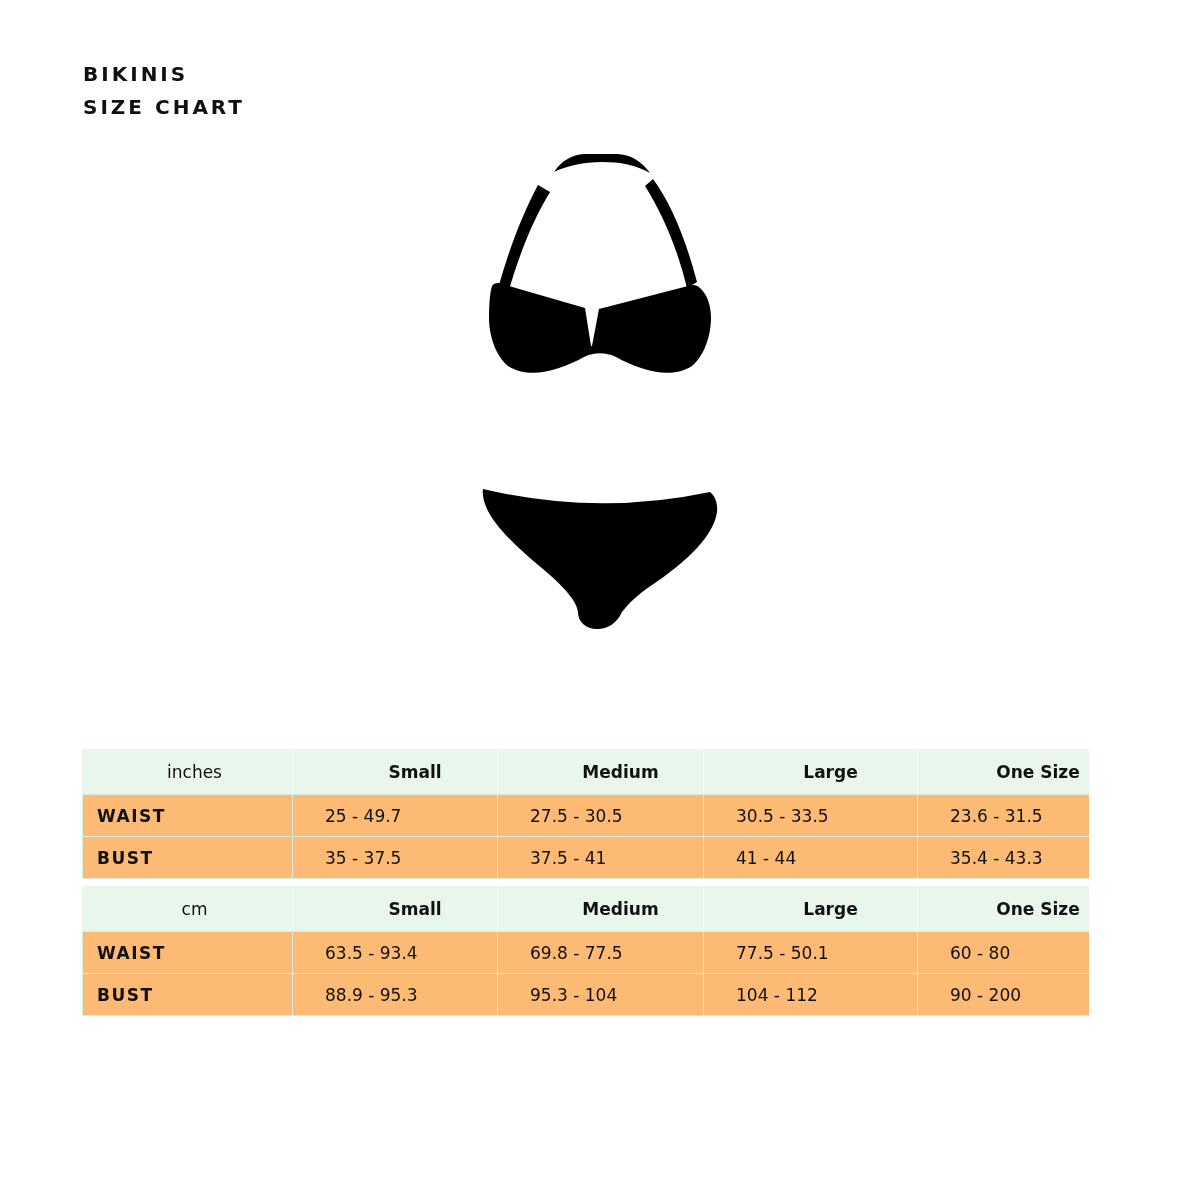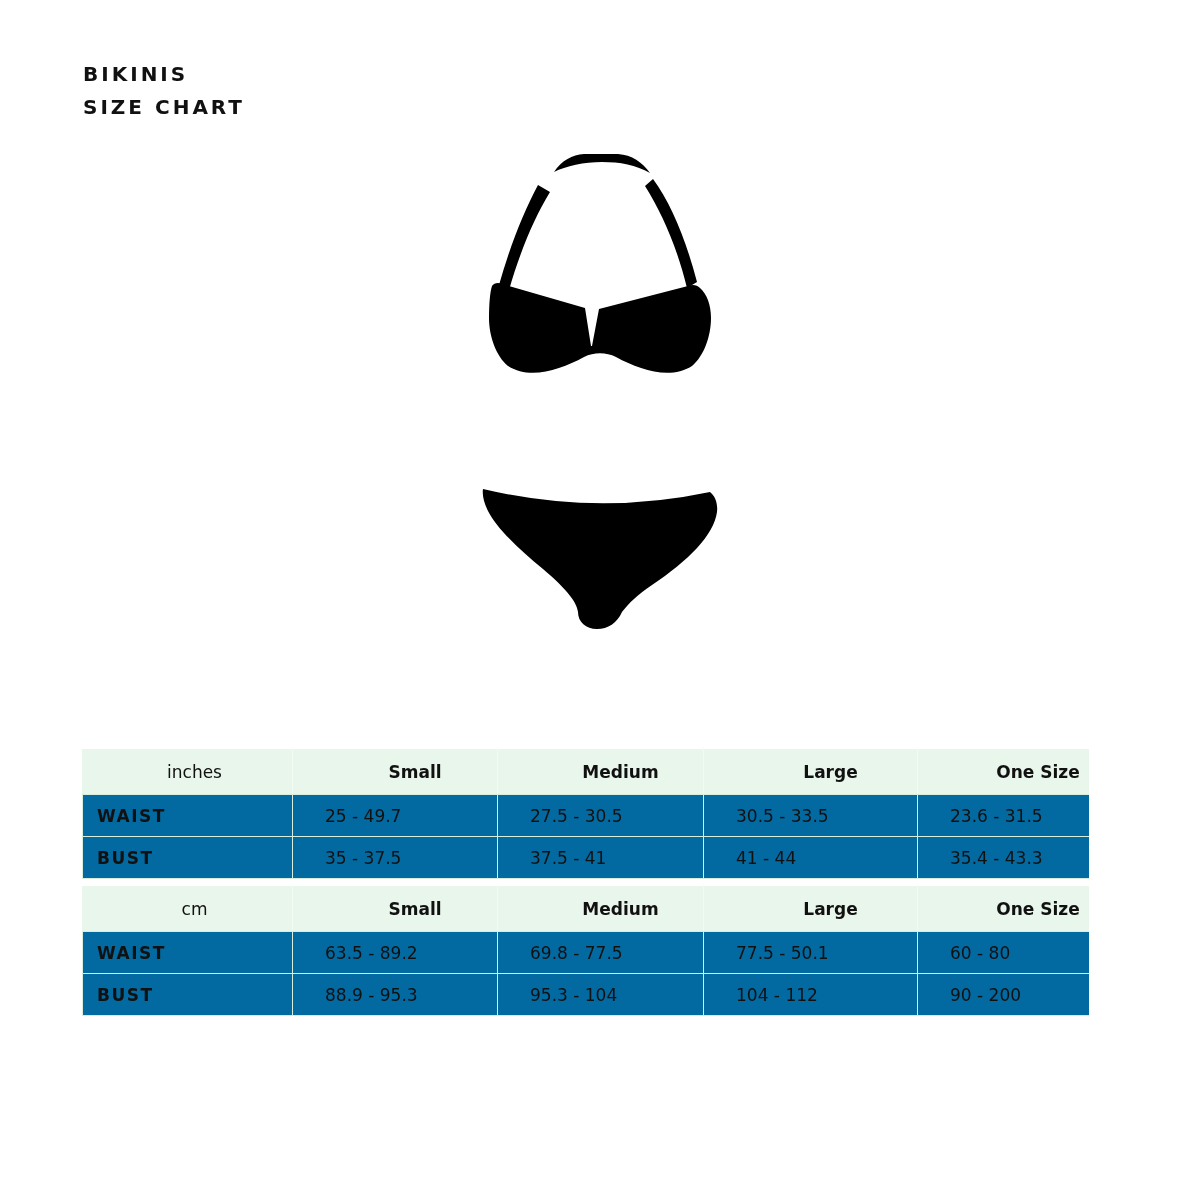--- a/index.html
+++ b/index.html
@@ -34,21 +34,21 @@
     background:var(--table-header-bg,#e9f6eb);
     height:45px;font-weight:700;text-align:center;
     padding:0 0 0 40px;vertical-align:middle;
     border-left:1px solid var(--header-divider,#f2fbf3);
     border-right:1px solid var(--header-divider,#f2fbf3);
     border-top:1px solid #ffffff;
     border-bottom:1px solid var(--table-border,#d8eedd);
   }
   .size-table th.unit{font-weight:400;padding-left:14px;border-left:1px solid var(--table-header-bg,#e9f6eb);}
   .size-table td{
-    height:41px;vertical-align:middle;background:#0369a1;
+    height:41px;vertical-align:middle;background:#fdba74;
     border:1px solid var(--table-border,#d8eedd);
     padding:0 0 0 32px;white-space:nowrap;
   }
   .size-table td.label{font-weight:700;letter-spacing:1.5px;padding-left:14px;}
   .footnote{
     position:absolute;left:0;top:1154px;width:1201px;
     text-align:center;font-style:italic;font-size:15px;
     color:var(--text-color,#111);
   }
 </style>
@@ -143,21 +143,21 @@
         <th class="unit">cm</th>
         <th>Small</th>
         <th>Medium</th>
         <th>Large</th>
         <th>One Size</th>
       </tr>
     </thead>
     <tbody>
       <tr>
         <td class="label">WAIST</td>
-        <td>63.5 - 89.2</td>
+        <td>63.5 - 93.4</td>
         <td>69.8 - 77.5</td>
         <td>77.5 - 50.1</td>
         <td>60 - 80</td>
       </tr>
       <tr>
         <td class="label">BUST</td>
         <td>88.9 - 95.3</td>
         <td>95.3 - 104</td>
         <td>104 - 112</td>
         <td>90 - 200</td>

